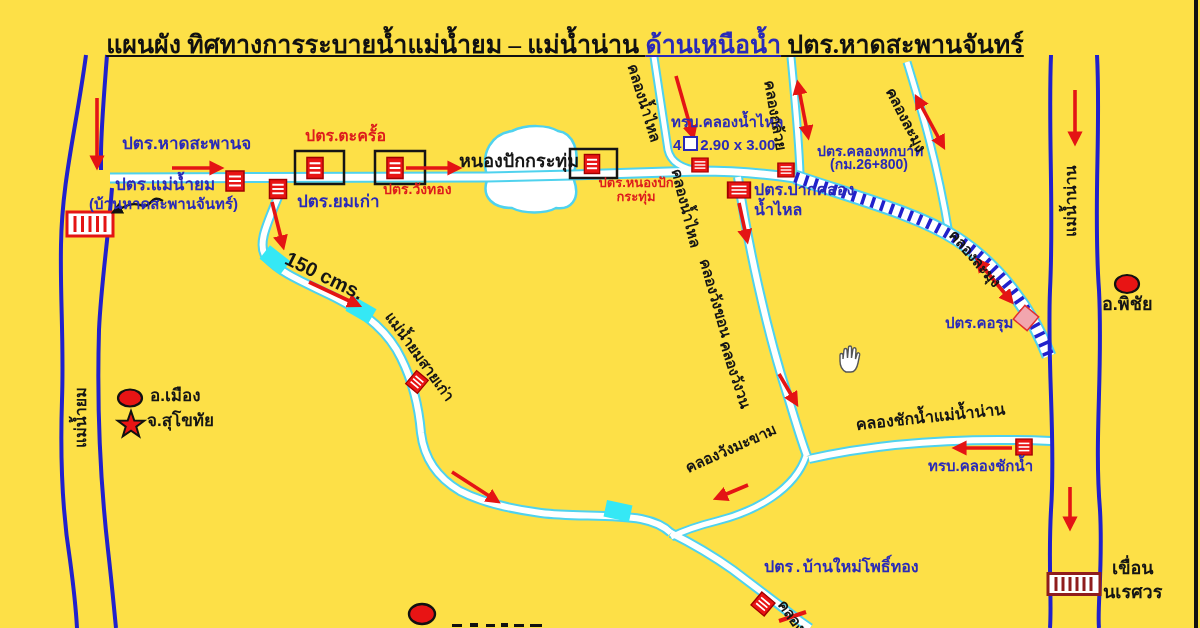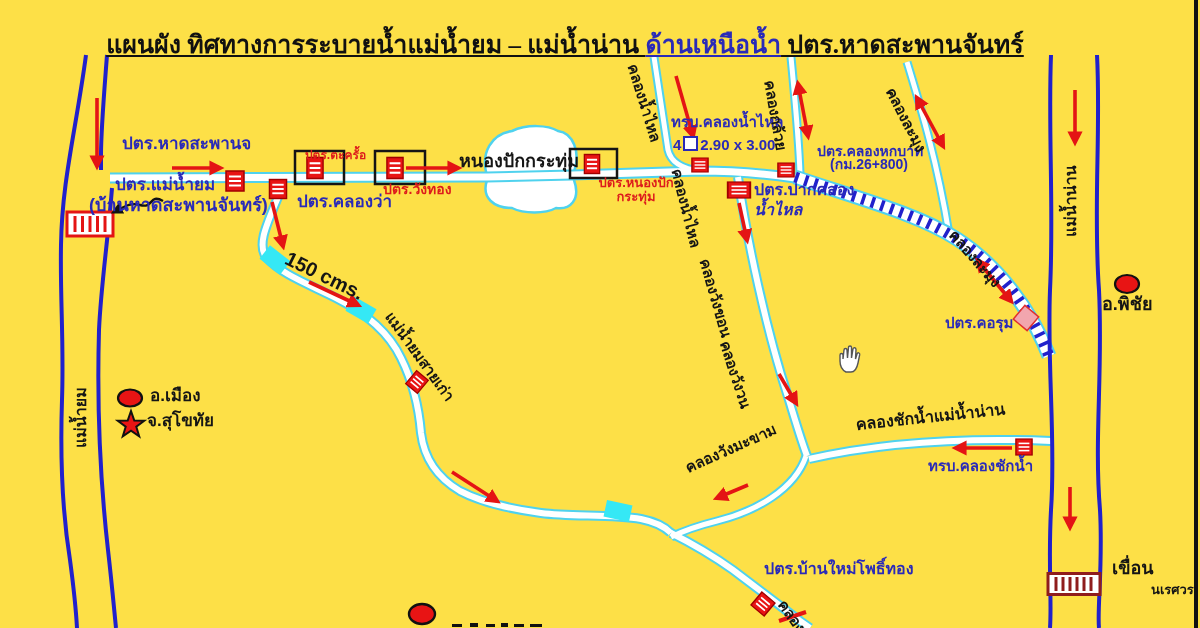--- a/index.html
+++ b/index.html
@@ -174,46 +174,46 @@
     </g>
   </svg>
 
   <div class="title-bar">
     <span>แผนผัง ทิศทางการระบายน้ำแม่น้ำยม – แม่น้ำน่าน </span><span class="title-blue">ด้านเหนือน้ำ</span><span> ปตร.หาดสะพานจันทร์</span>
   </div>
 
 
   <div class="lb blue" style="left:122px;top:135px;font-size:17px;">ปตร.หาดสะพานจ</div>
   <div class="lb blue" style="left:115px;top:176px;font-size:17px;">ปตร.แม่น้ำยม</div>
-  <div class="lb blue" style="left:89px;top:196px;font-size:18px;">(บ้านหาดสะพานจันทร์)</div>
-  <div class="lb blue" style="left:297px;top:193px;font-size:17px;">ปตร.คลองว่า</div>
-  <div class="lb red" style="left:305px;top:149px;font-size:12px;">ปตร.ตะครั้อ</div>
+  <div class="lb blue" style="left:89px;top:196px;font-size:15px;">(บ้านหาดสะพานจันทร์)</div>
+  <div class="lb blue" style="left:297px;top:193px;font-size:17px;">ปตร.ยมเก่า</div>
+  <div class="lb red" style="left:305px;top:127px;font-size:16px;font-family:Liberation Serif, serif;">ปตร.ตะครั้อ</div>
   <div class="lb red" style="left:383px;top:182px;font-size:14px;">ปตร.วังทอง</div>
   <div class="lb blk" style="left:459px;top:152px;font-size:18px;">หนองปักกระทุ่ม</div>
 
   <div class="lb red two-line" style="left:586px;top:176px;width:100px;font-size:13px;">
     <div>ปตร.หนองปัก</div>
     <div>กระทุ่ม</div>
   </div>
 
   <div class="lb blue" style="left:671px;top:114px;font-size:15px;">ทรบ.คลองน้ำไหล</div>
   <div class="lb blue" style="left:673px;top:136px;font-size:15px;font-weight:700;">
     <span>4</span><span class="sqbox"></span><span>2.90 x 3.00</span>
   </div>
 
   <div class="lb blue" style="left:754px;top:181px;font-size:16px;">ปตร.ปากคลอง</div>
-  <div class="lb blue" style="left:754px;top:201px;font-size:16px;font-style:italic;">น้ำไหล</div>
+  <div class="lb blue" style="left:754px;top:201px;font-size:16px;">น้ำไหล</div>
   <div class="lb blue" style="left:817px;top:144px;font-size:14px;">ปตร.คลองหกบาท</div>
   <div class="lb blue" style="left:830px;top:157px;font-size:14px;">(กม.26+800)</div>
   <div class="lb blue" style="left:945px;top:315px;font-size:15px;">ปตร.คอรุม</div>
   <div class="lb blk" style="left:1102px;top:295px;font-size:18px;">อ.พิชัย</div>
   <div class="lb blue" style="left:928px;top:458px;font-size:15px;">ทรบ.คลองชักน้ำ</div>
-  <div class="lb blue" style="left:764px;top:560px;font-size:16px;">ปตร.บ้านใหม่โพธิ์ทอง</div>
+  <div class="lb blue" style="left:764px;top:560px;font-size:16px;font-family:Liberation Mono, monospace;">ปตร.บ้านใหม่โพธิ์ทอง</div>
   <div class="lb blk" style="left:1112px;top:559px;font-size:18px;">เขื่อน</div>
-  <div class="lb blk" style="left:1103px;top:583px;font-size:13px;padding-left:48px;">นเรศวร</div>
+  <div class="lb blk" style="left:1103px;top:583px;font-size:18px;">นเรศวร</div>
 
   <div class="lb blk" style="left:150px;top:387px;font-size:17px;">อ.เมือง</div>
   <div class="lb blk" style="left:147px;top:412px;font-size:17px;">จ.สุโขทัย</div>
 
   <div class="lb blk rot" style="left:291px;top:248px;font-size:20px;transform:rotate(26deg);">150 cms.</div>
 
   <div class="lb blk rot" style="left:855px;top:416px;font-size:16px;transform:rotate(-6deg);">คลองชักน้ำแม่น้ำน่าน</div>
   <div class="lb blk rot" style="left:683px;top:461px;font-size:15px;transform:rotate(-24deg);">คลองวังมะขาม</div>
   <div class="lb blk rot" style="left:640px;top:62px;font-size:15px;transform:rotate(73deg);">คลองน้ำไหล</div>
   <div class="lb blk rot" style="left:777px;top:79px;font-size:15px;transform:rotate(80deg);">คลองกล้วย</div>

